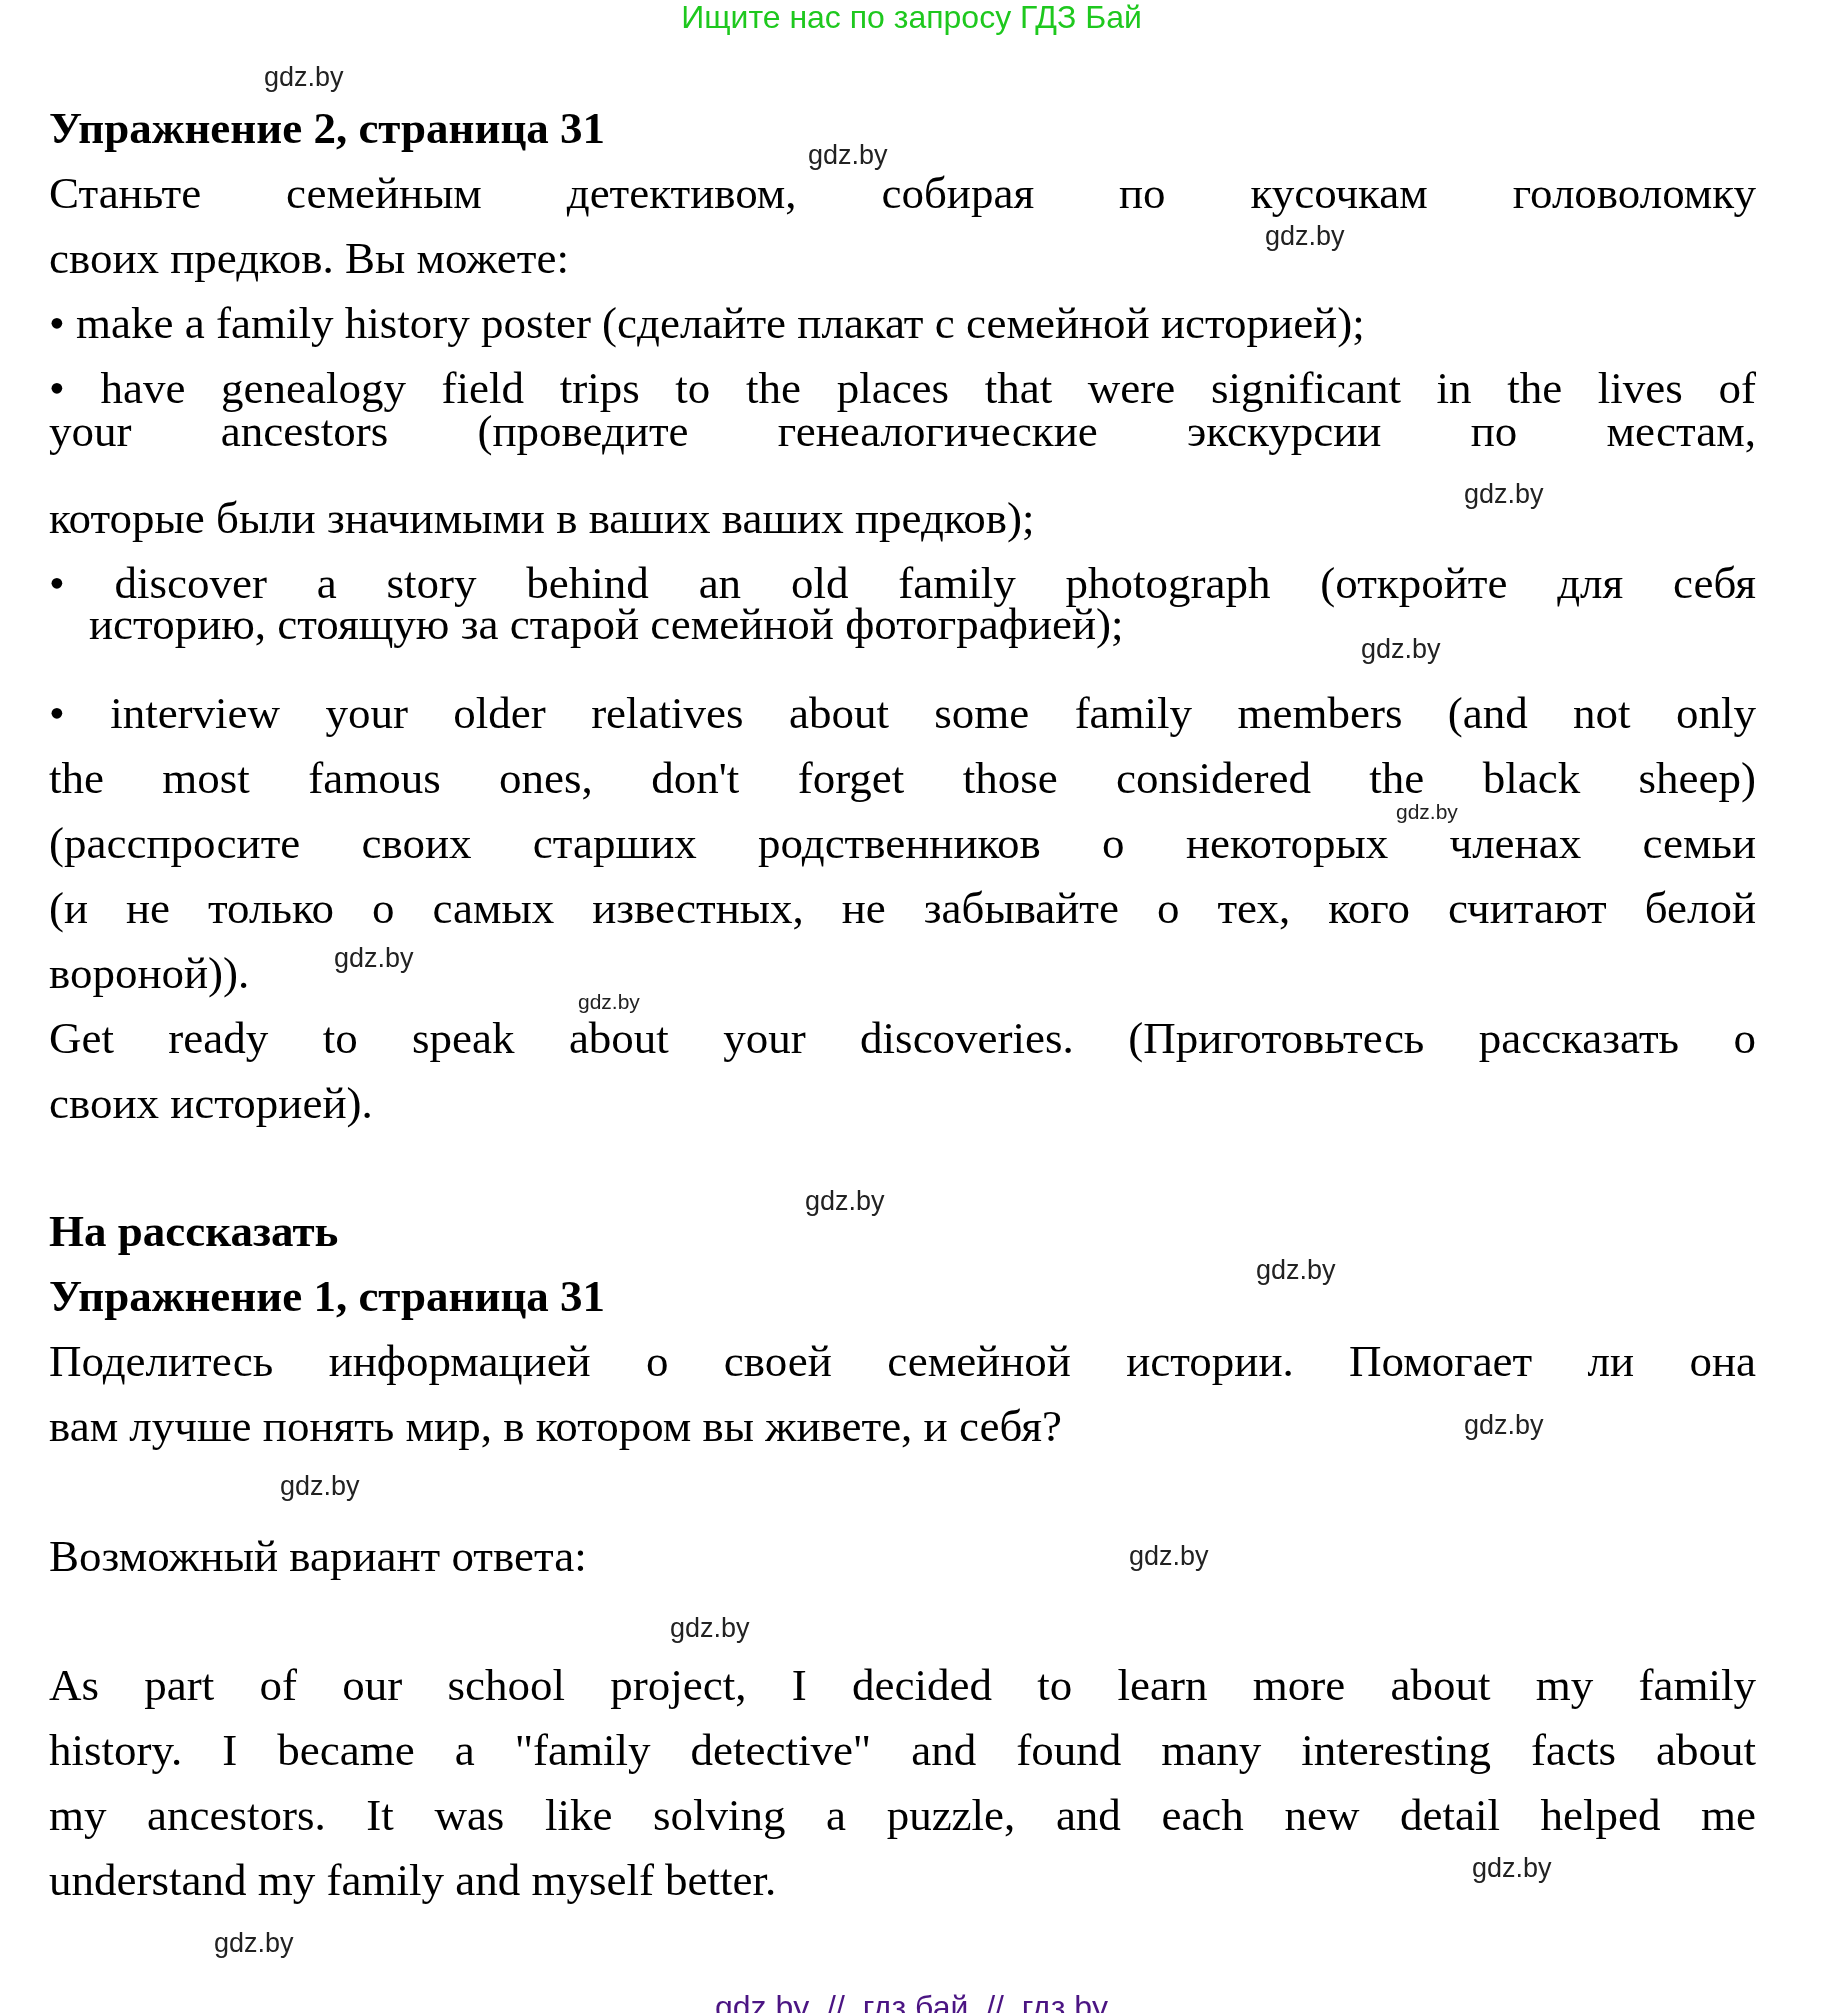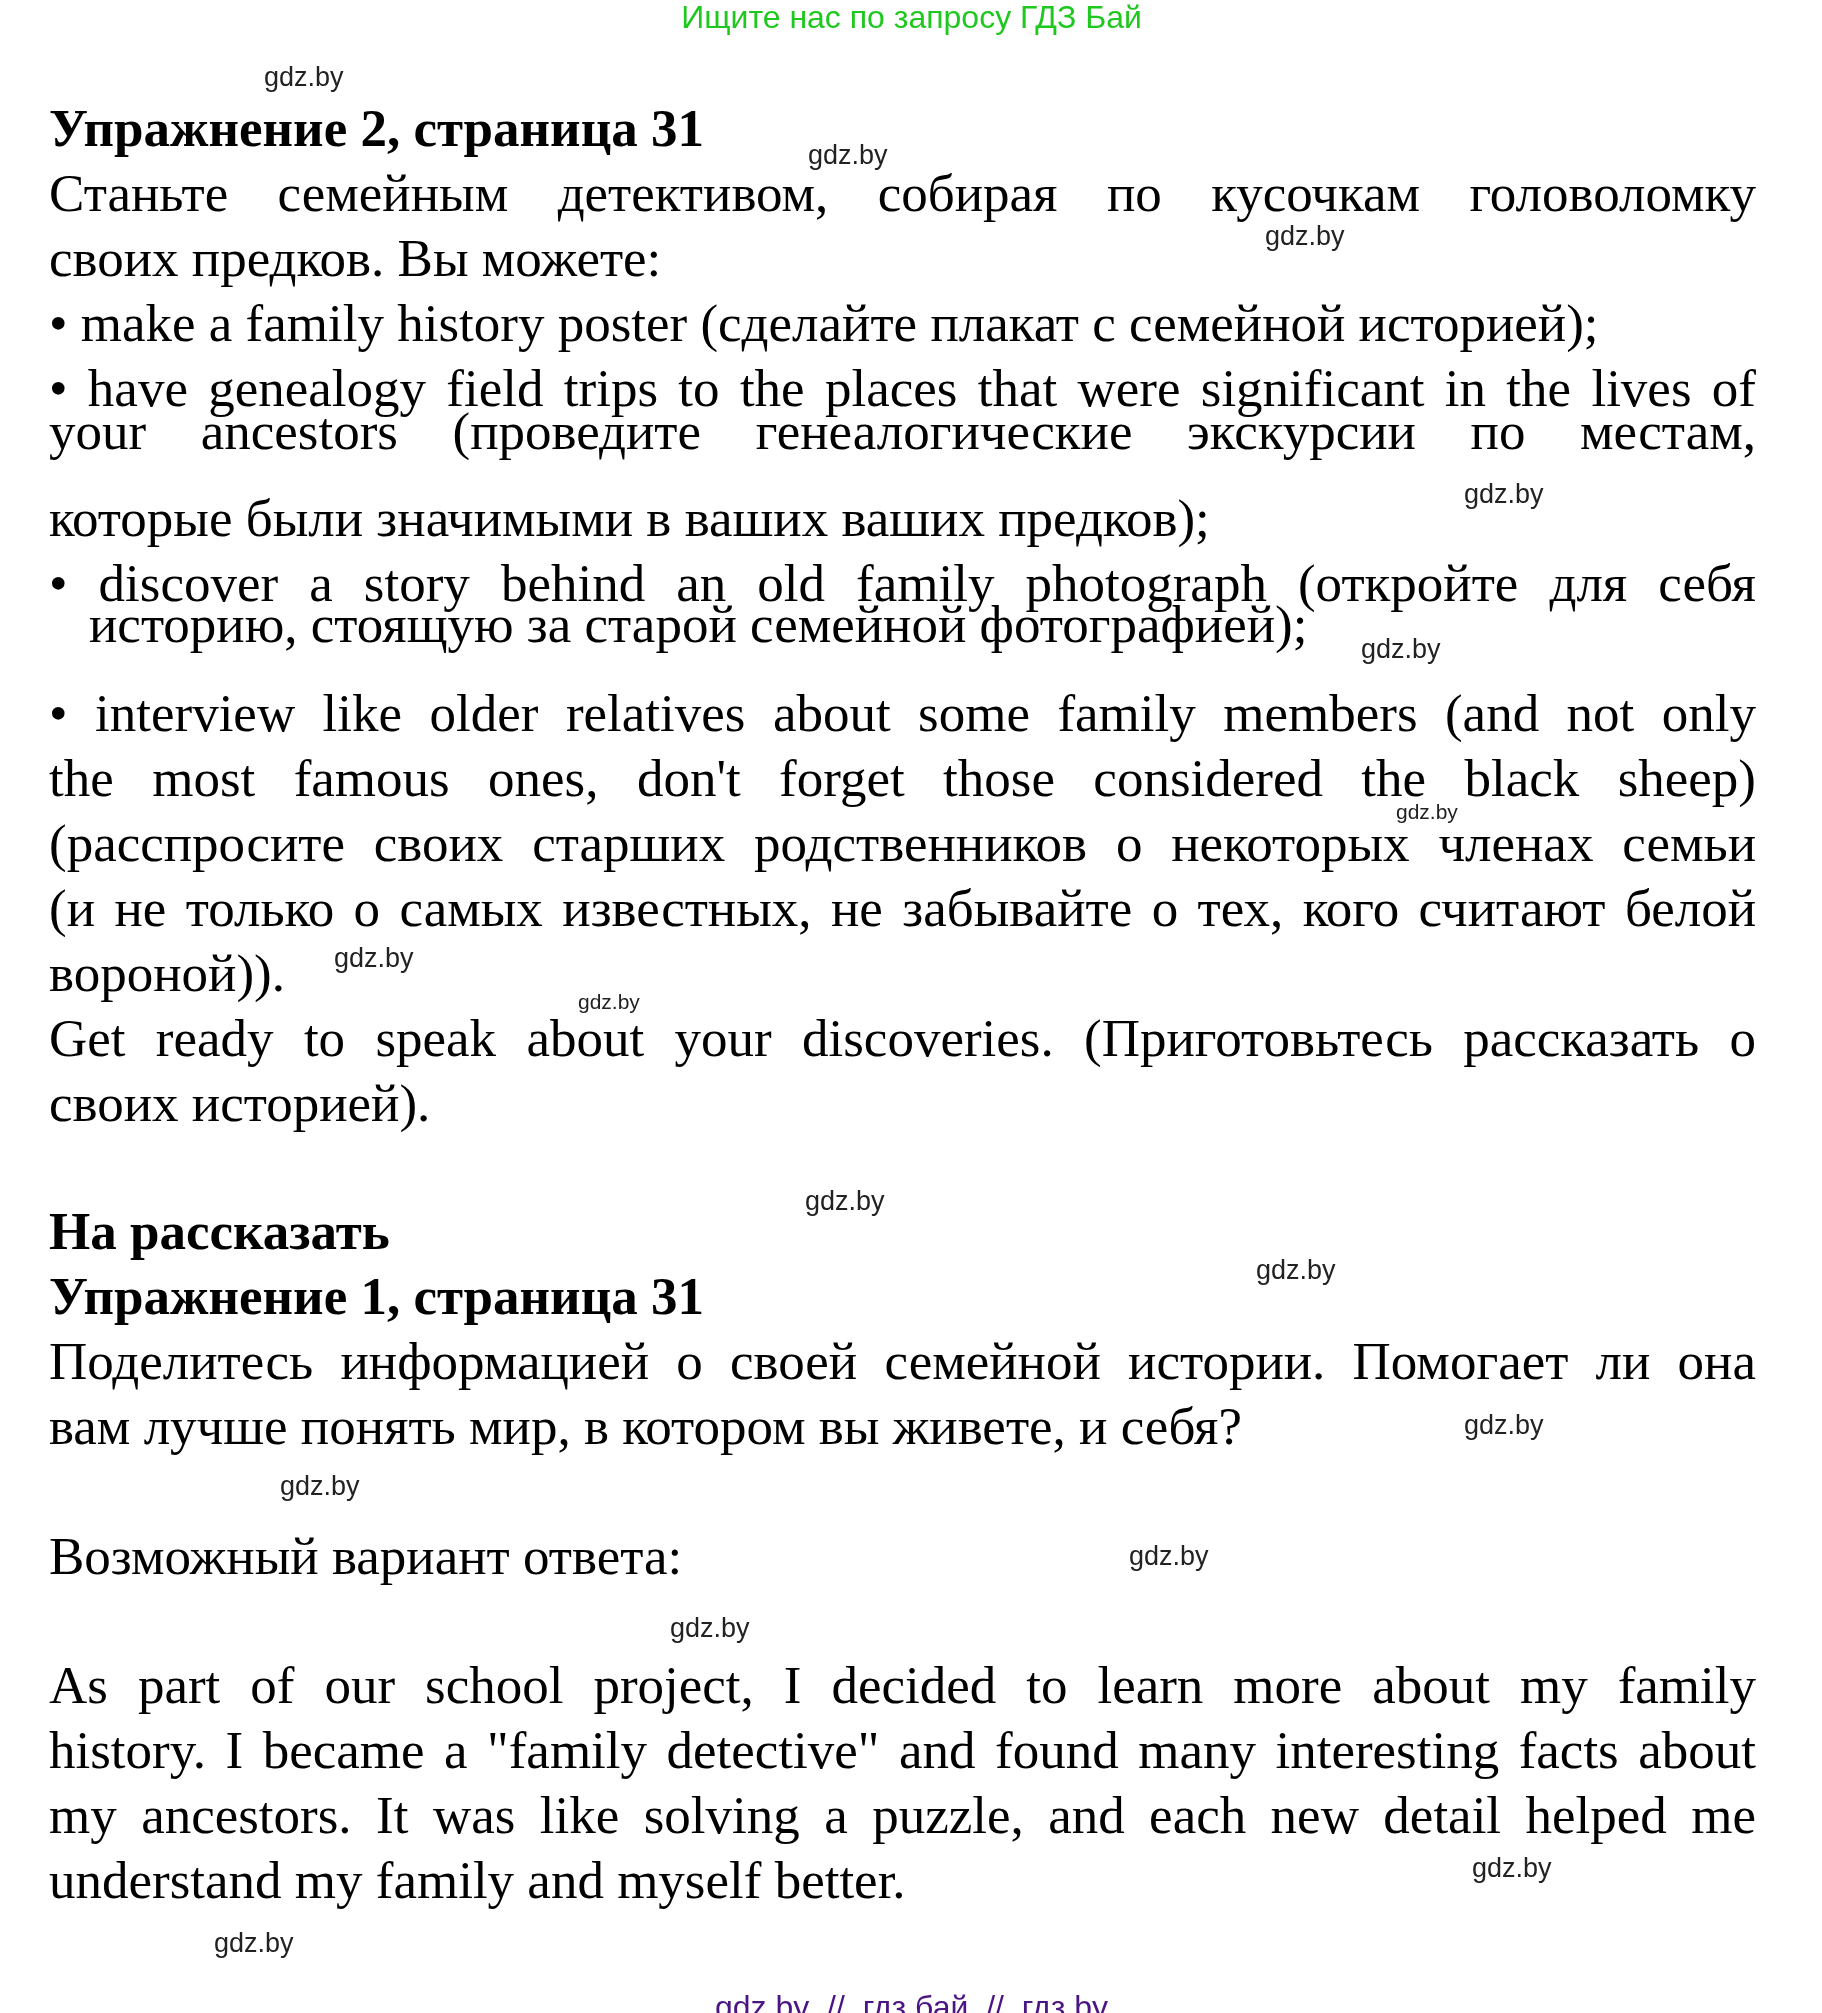--- a/index.html
+++ b/index.html
@@ -10,21 +10,21 @@
       font-family: "Liberation Sans", sans-serif; font-size: 32px; color: #1ec81e;
       line-height: 34px;
     }
     .bottom-banner {
       position: absolute; left: 0; top: 1990px; width: 1823px; text-align: center;
       font-family: "Liberation Sans", sans-serif; font-size: 32px; color: #4b1583;
       line-height: 34px; white-space: pre;
     }
     .line {
       position: absolute; left: 49px; width: 1707px;
-      font-family: "Liberation Serif", serif; font-size: 53px; color: #000;
+      font-family: "Liberation Serif", serif; font-size: 45px; color: #000;
       line-height: 65px; white-space: nowrap;
     }
     .justify { text-align: justify; text-align-last: justify; white-space: normal; }
     .heading { font-weight: bold; }
     .wm {
       position: absolute; font-family: "Liberation Sans", sans-serif;
       font-size: 27px; color: #222; line-height: 29px; white-space: nowrap;
     }
     .wm.small { font-size: 21px; }
   </style>
@@ -37,21 +37,21 @@
 
   <div class="line heading" style="top:96px;">Упражнение 2, страница 31</div>
   <div class="line justify" style="top:161px;">Станьте семейным детективом, собирая по кусочкам головоломку</div>
   <div class="line" style="top:226px;">своих предков. Вы можете:</div>
   <div class="line" style="top:291px;">• make a family history poster (сделайте плакат с семейной историей);</div>
   <div class="line justify" style="top:356px;">• have genealogy field trips to the places that were significant in the lives of</div>
   <div class="line justify" style="top:399px;">your ancestors (проведите генеалогические экскурсии по местам,</div>
   <div class="line" style="top:486px;">которые были значимыми в ваших ваших предков);</div>
   <div class="line justify" style="top:551px;">• discover a story behind an old family photograph (откройте для себя</div>
   <div class="line" style="top:592px;margin-left:40px;">историю, стоящую за старой семейной фотографией);</div>
-  <div class="line justify" style="top:681px;">• interview like older relatives about some family members (and not only</div>
+  <div class="line justify" style="top:681px;">• interview your older relatives about some family members (and not only</div>
   <div class="line justify" style="top:746px;">the most famous ones, don't forget those considered the black sheep)</div>
   <div class="line justify" style="top:811px;">(расспросите своих старших родственников о некоторых членах семьи</div>
   <div class="line justify" style="top:876px;">(и не только о самых известных, не забывайте о тех, кого считают белой</div>
   <div class="line" style="top:941px;">вороной)).</div>
   <div class="line justify" style="top:1006px;">Get ready to speak about your discoveries. (Приготовьтесь рассказать о</div>
   <div class="line" style="top:1071px;">своих историей).</div>
 
   <div class="line heading" style="top:1199px;">На рассказать</div>
   <div class="line heading" style="top:1264px;">Упражнение 1, страница 31</div>
   <div class="line justify" style="top:1329px;">Поделитесь информацией о своей семейной истории. Помогает ли она</div>

